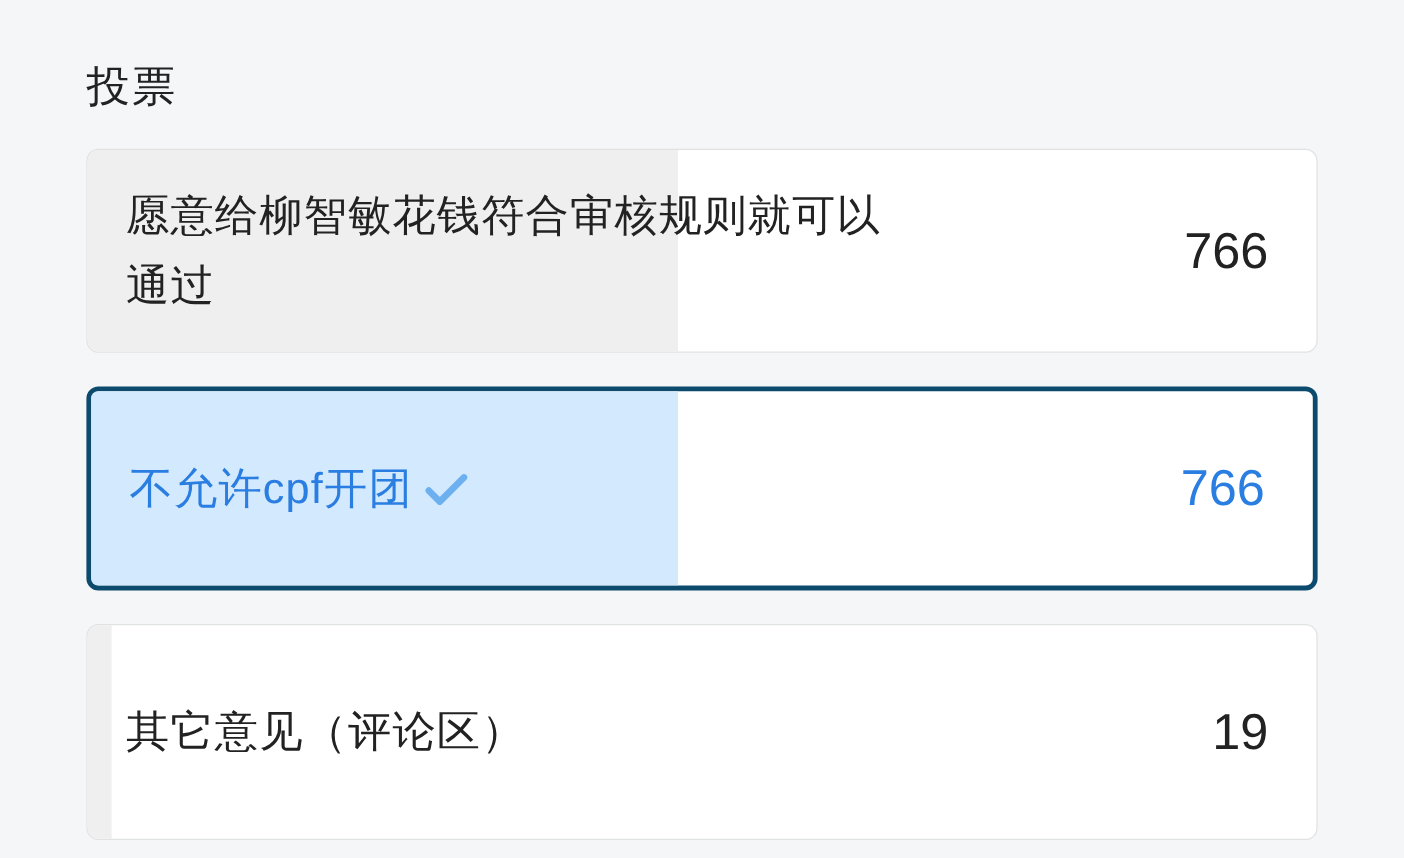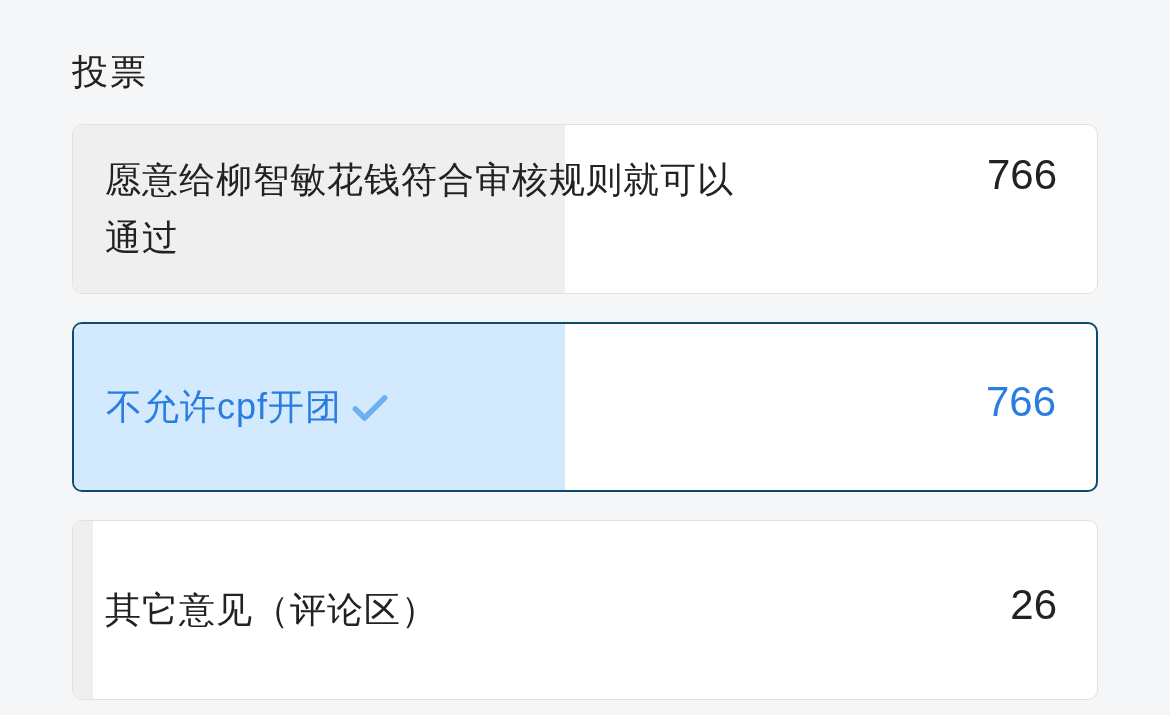--- a/index.html
+++ b/index.html
@@ -34,40 +34,41 @@
       border: 1px solid #e0e1e3;
       border-radius: 10px;
       background: #ffffff;
       overflow: hidden;
       height: 170px;
       display: flex;
       align-items: center;
       cursor: pointer;
     }
     .poll-option.selected {
-      border: 2px solid #0c4a6e;
+      border: 4px solid #0c4a6e;
     }
     .poll-option.truncated {
       height: 180px;
     }
     .progress-fill {
       position: absolute;
       top: 0;
       left: 0;
       height: 100%;
       background: #efefef;
       z-index: 1;
     }
     .poll-option.selected .progress-fill {
       background: #d3e9fd;
     }
     .option-content {
       position: relative;
       z-index: 2;
       display: flex;
+      align-items: center;
       justify-content: space-between;
       width: 100%;
       padding: 0 40px 0 32px;
     }
     .option-label {
       font-size: 36px;
       color: #222;
       line-height: 1.6;
       max-width: 660px;
       letter-spacing: 1px;
@@ -123,18 +124,18 @@
           </span>
         </div>
         <div class="option-count">766</div>
       </div>
     </div>
 
     <div class="poll-option truncated">
       <div class="progress-fill" style="width:2%"></div>
       <div class="option-content">
         <div class="option-label">其它意见（评论区）</div>
-        <div class="option-count">26</div>
+        <div class="option-count">19</div>
       </div>
     </div>
 
   </div>
 </div>
 
 </body></html>

